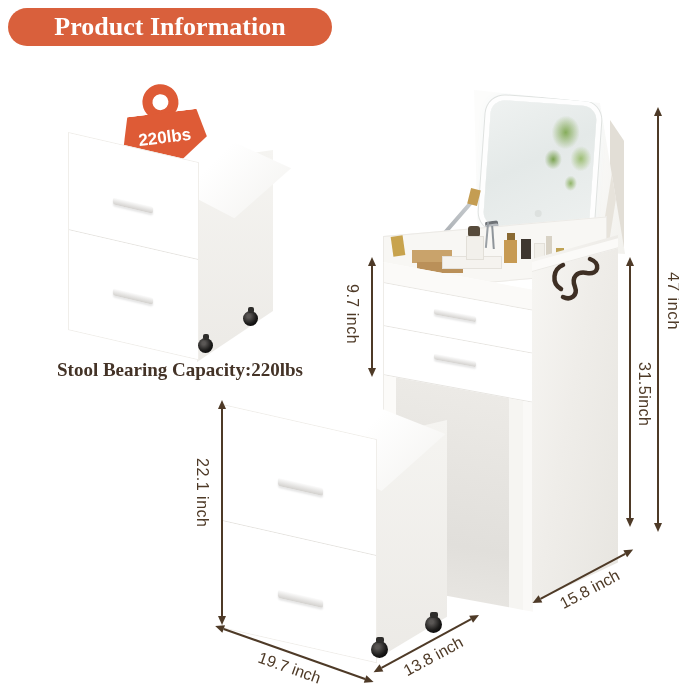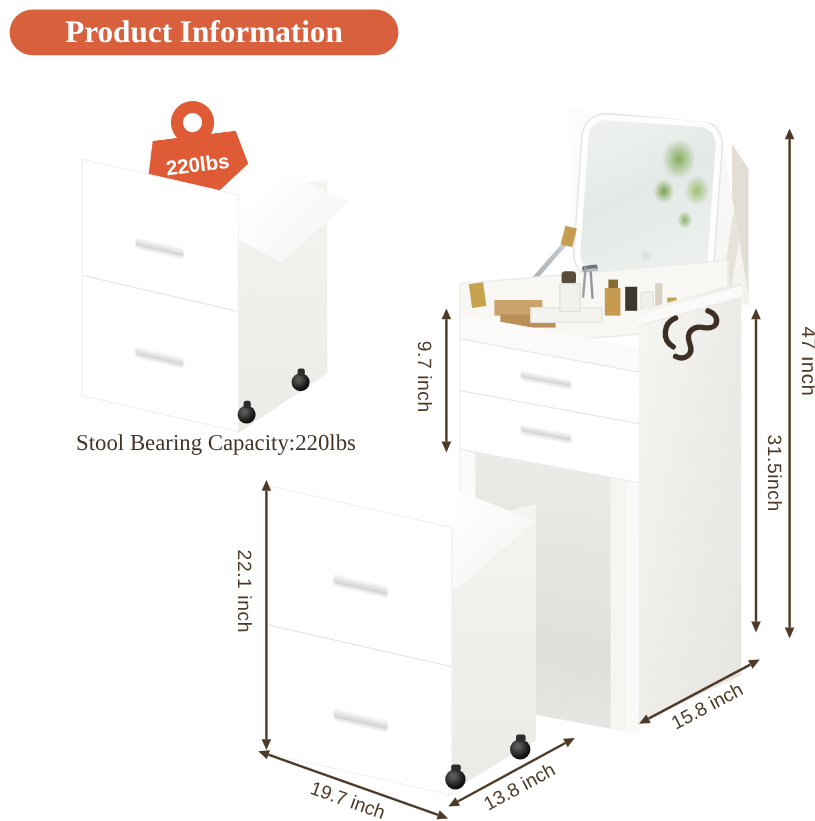--- a/index.html
+++ b/index.html
@@ -23,21 +23,21 @@
           background:linear-gradient(180deg,#FDFDFD 0%,#D2D0CD 100%);
           box-shadow:0 2px 2px rgba(0,0,0,.10);}
   .sideface{position:absolute;background:linear-gradient(180deg,#F5F4F1 0%,#ECEAE6 100%);}
   .cushion{position:absolute;background:linear-gradient(135deg,#FFFFFF 40%,#F2F1EE 100%);}
   .wheel{position:absolute;border-radius:50%;
          background:radial-gradient(circle at 38% 35%,#5A5755 12%,#1C1B1A 55%,#000 90%);}
   .wheel::before{content:"";position:absolute;top:-4px;left:30%;width:45%;height:6px;
                  background:#2E2D2B;border-radius:2px;}
   
   .caption{position:absolute;left:40px;top:359px;width:280px;text-align:center;
-           font-family:"Liberation Serif",serif;font-weight:normal;font-size:19px;color:#443327;}
+           font-family:"Liberation Serif",serif;font-weight:bold;font-size:19px;color:#443327;}
   
   .vline{position:absolute;width:2px;background:#4E3A27;}
   .vline::before{content:"";position:absolute;top:-9px;left:-3px;
                  border-left:4px solid transparent;border-right:4px solid transparent;
                  border-bottom:9px solid #4E3A27;}
   .vline::after{content:"";position:absolute;bottom:-9px;left:-3px;
                 border-left:4px solid transparent;border-right:4px solid transparent;
                 border-top:9px solid #4E3A27;}
   .hline{position:relative;height:2px;background:#4E3A27;}
   .hline::before{content:"";position:absolute;left:-9px;top:-3px;

